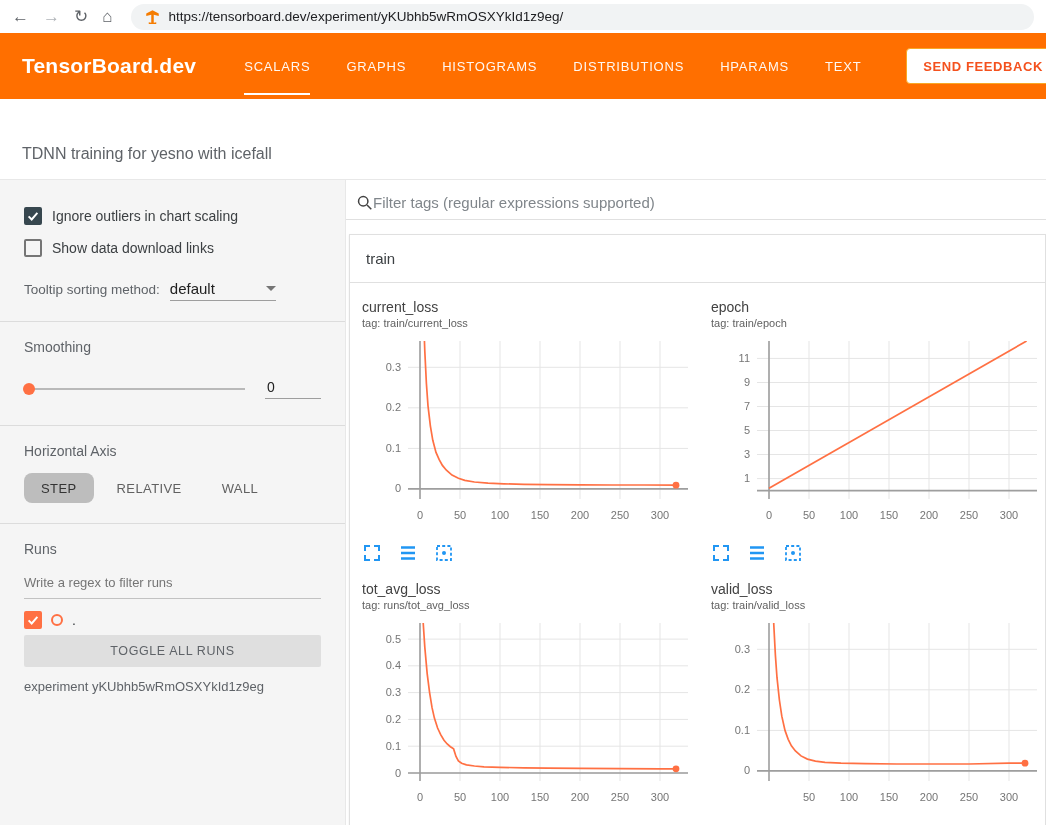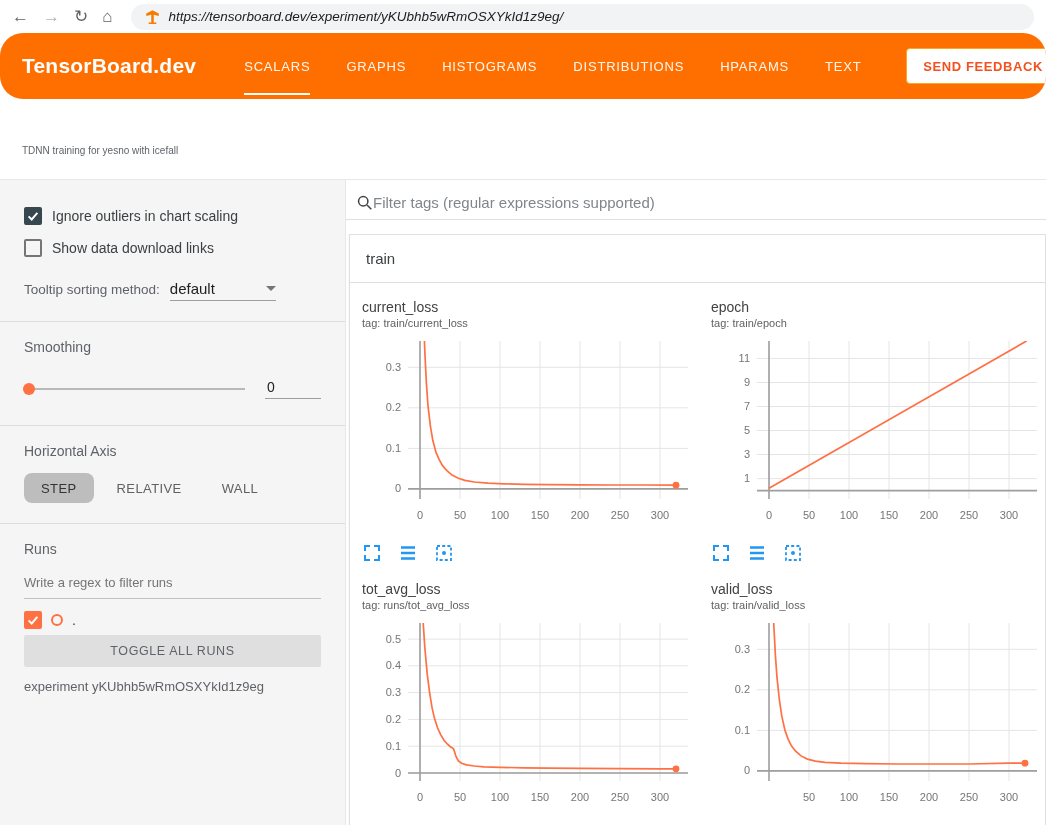--- a/index.html
+++ b/index.html
@@ -5,38 +5,38 @@
   * { margin:0; padding:0; box-sizing:border-box; }
   html,body { width:1046px; height:825px; overflow:hidden; background:#fff;
               font-family:"Liberation Sans", sans-serif; }
 
   
   .browser-bar { height:33px; display:flex; align-items:center; background:#fff; padding:0 12px; gap:14px; }
   .nav-ic { font-size:17px; color:#5f6368; cursor:pointer; line-height:1; }
   .nav-ic.disabled { color:#b0b4b8; }
   .address-bar { flex:1; height:26px; background:#f1f3f4; border-radius:14px; display:flex;
                  align-items:center; padding:0 14px; gap:9px; margin-left:4px; }
-  .address-bar .url { font-size:13.5px; color:#202124; white-space:nowrap;font-style:italic; }
+  .address-bar .url { font-size:13.5px; color:#202124; white-space:nowrap; }
 
   
   .tb-header { height:66px; background:var(--orange); display:flex; align-items:center;
-               padding:0 0 0 22px; overflow:hidden;border-radius:23px; }
+               padding:0 0 0 22px; overflow:hidden; }
   .logo { color:#fff; font-size:21px; font-weight:bold; margin-right:48px; letter-spacing:.2px; }
   .nav-tabs { display:flex; height:100%; align-items:stretch; gap:36px; }
   .tab { display:flex; align-items:center; color:rgba(255,255,255,.95); font-size:13px;
          letter-spacing:.8px; font-weight:500; position:relative; cursor:pointer; }
   .tab.active::after { content:""; position:absolute; left:0; right:0; bottom:4px; height:2px; background:#fff; }
   .feedback-btn { margin-left:auto; margin-right:-14px; height:36px; background:#fff;
                   color:#f4511e; border:1px solid #f9a825; border-radius:4px; font-size:13px;
                   font-weight:bold; letter-spacing:.6px; padding:0 16px; white-space:nowrap;
                   font-family:"Liberation Sans",sans-serif; cursor:pointer; }
 
   
   .exp-strip { height:81px; background:#fff; border-bottom:1px solid #e8e8e8; padding:46px 0 0 22px; }
-  .exp-title { font-size:10px; color:#5f6368; }
+  .exp-title { font-size:16px; color:#5f6368; }
 
   
   .content { display:flex; height:645px; overflow:hidden; }
   .sidebar { width:346px; flex:none; background:#f5f5f5; border-right:1px solid #e8e8e8;
              padding:24px 24px 0 24px; overflow:hidden; }
   .main { flex:1; background:#fff; overflow:hidden; }
 
   
   .sb-row { display:flex; align-items:center; gap:10px; margin-bottom:8px; height:24px; }
   .checkbox { width:18px; height:18px; border:2px solid #757575; border-radius:2px; background:transparent;

